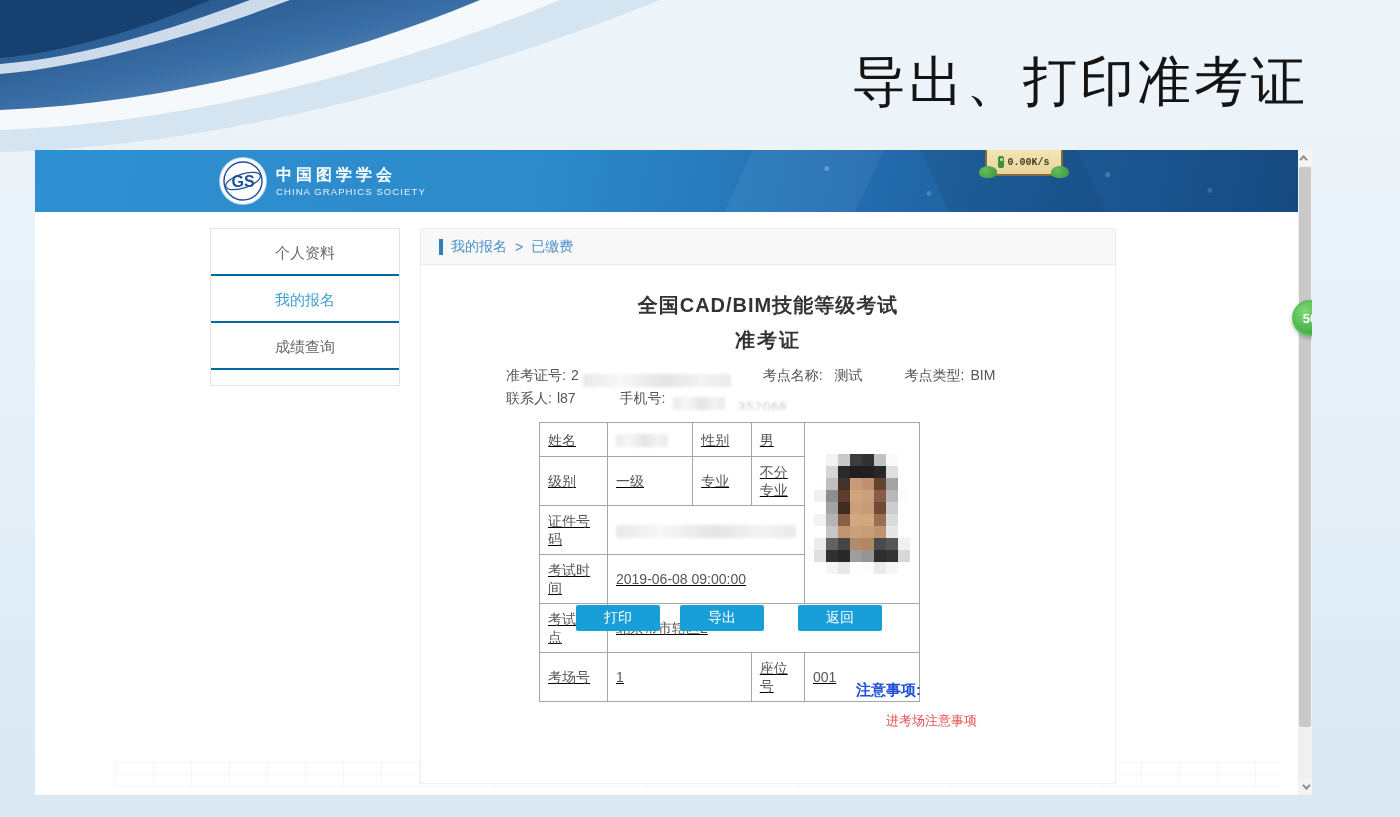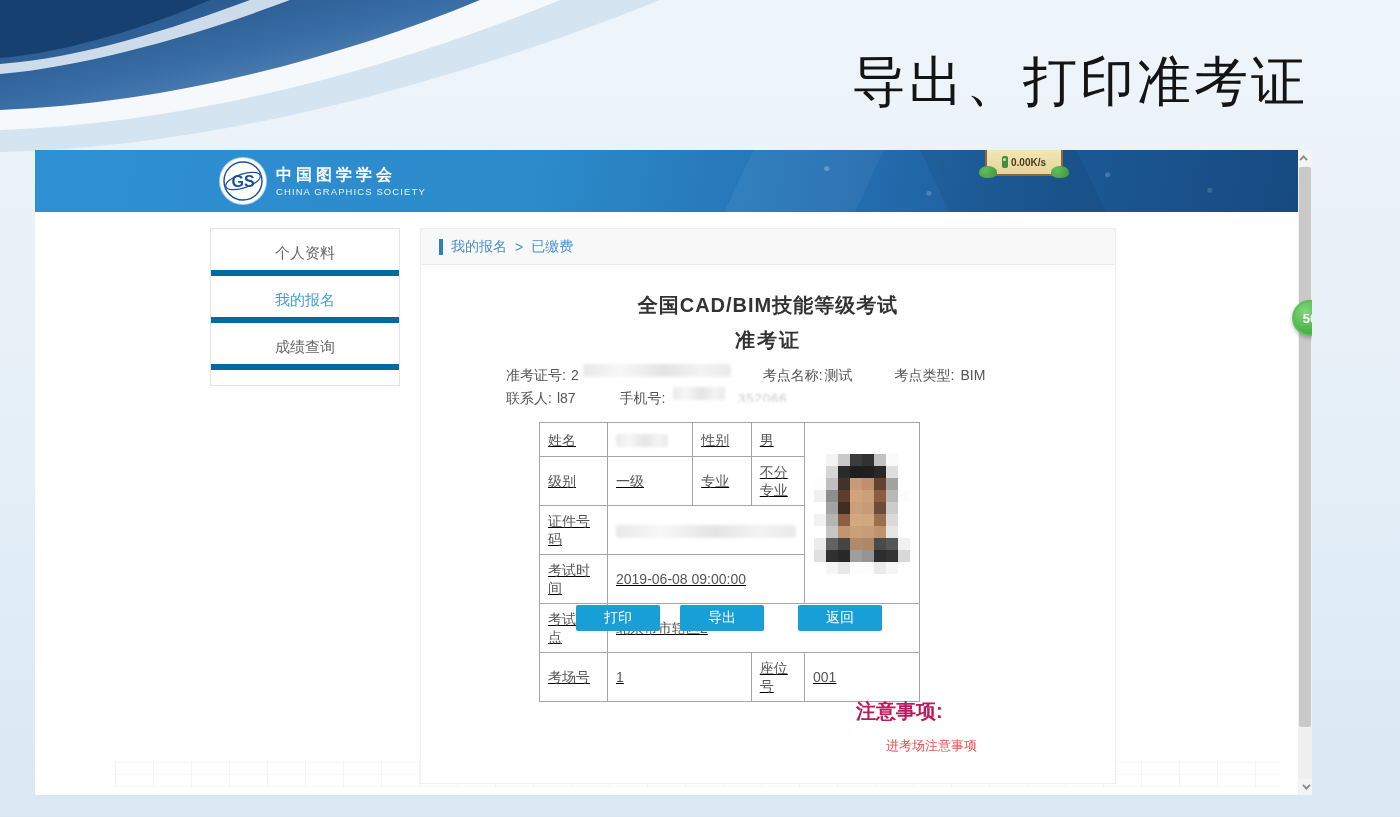--- a/index.html
+++ b/index.html
@@ -37,75 +37,75 @@
 
   .speed-widget { position:absolute; left:950px; top:0; width:78px; height:26px; z-index:3;
     background:linear-gradient(180deg,#f3e6b5,#e7d49a); border:2px solid #8a6a3c; border-top:none;
     border-radius:0 0 4px 4px; display:flex; align-items:center; justify-content:center; gap:3px; }
   .speed-widget .bush { position:absolute; bottom:-4px; width:18px; height:12px; border-radius:50% 50% 40% 40%;
     background:radial-gradient(circle at 35% 35%, #63bd5a, #3e9340); }
   .speed-widget .bush.l { left:-8px; } .speed-widget .bush.r { right:-8px; }
   .speed-widget .signal { width:6px; height:12px; background:#3f8f3c; border-radius:2px; position:relative; }
   .speed-widget .signal::after { content:""; position:absolute; left:1.5px; top:2px; width:3px; height:3px;
     border-radius:50%; background:#b9f0a8; }
-  .speed-widget .speed-text { font-size:10px; color:#4a3a1e; font-weight:bold; }
+  .speed-widget .speed-text { font-size:10px; color:#4a3a1e; font-weight:bold;font-family:Liberation Mono, monospace; }
 
   .header-right { position:absolute; right:197px; top:0; height:62px; display:flex; align-items:center;
     gap:12px; z-index:2; padding-top:10px; }
   .welcome { color:#c9cf7e; font-size:14px; }
   .phone { color:#ffffff; font-size:16px; font-weight:bold; letter-spacing:.5px; }
   .power-btn { display:flex; align-items:center; gap:5px; cursor:pointer; margin-left:16px; }
   .logout { color:#ffffff; font-size:15px; }
 
   
   .page { position:absolute; left:0; top:62px; right:0; bottom:0; z-index:2; }
 
   .ghost-table { position:absolute; left:80px; right:30px; bottom:8px; height:26px; z-index:1;
     background:
       repeating-linear-gradient(90deg, rgba(190,205,215,.18) 0 1px, transparent 1px 38px),
       repeating-linear-gradient(0deg, rgba(190,205,215,.15) 0 1px, transparent 1px 12px); }
 
   .sidebar { position:absolute; left:175px; top:16px; width:190px; height:158px; background:#fff;
     border:1px solid #e4e4e4; padding-bottom:12px; z-index:2; }
   .side-item { height:47px; line-height:47px; text-align:center; font-size:15px; color:#666;
-    border-bottom:6px solid #0369a1; cursor:pointer; }
+    border-bottom:2px solid #0369a1; cursor:pointer; }
   .side-item.active { color:#41a0d2; }
 
   .panel { position:absolute; left:385px; top:16px; width:696px; height:556px; background:#fff;
     border:1px solid #efefef; z-index:2; }
   .crumb { height:36px; background:#f8f8f8; border-bottom:1px solid #ebebeb; display:flex;
     align-items:center; padding-left:18px; gap:8px; font-size:14px; color:#4a90c8; }
   .crumb .bar { width:4px; height:16px; background:#2d7fc0; display:inline-block; }
   .crumb a { color:#4a90c8; text-decoration:none; cursor:pointer; }
 
   .t1 { text-align:center; font-size:20px; font-weight:bold; color:#333; margin-top:27px; letter-spacing:1px; }
   .t2 { text-align:center; font-size:20px; font-weight:bold; color:#333; margin-top:8px; letter-spacing:2px; }
 
   .info { margin:10px 0 0 85px; font-size:14px; color:#555; line-height:23px; }
-  .info .row { display:flex; align-items:flex-start; }
+  .info .row { display:flex; align-items:flex-end; }
   .redact { display:inline-block; height:13px; border-radius:3px; vertical-align:middle;
     background:linear-gradient(90deg,#e9e9e9,#f7f7f7 25%,#e4e4e4 55%,#f3f3f3 80%,#eaeaea);
     filter:blur(1.5px); }
   .redact.num { filter:blur(1px); height:15px; background:none; color:#c9c9c9; font-size:13px;
     letter-spacing:1px; overflow:hidden; text-align:right; }
 
   table.ticket { border-collapse:collapse; margin:12px 15px 0 118px; table-layout:fixed;text-decoration:underline; }
   table.ticket td { border:1px solid #a6a6a6; font-size:14px; color:#555; padding:6px 8px;
     vertical-align:middle; word-break:break-all; line-height:18px; }
   td.photo-cell { padding:6px 0 0 0; vertical-align:top; text-align:center; }
   .mosaic { display:grid; grid-template-columns:repeat(8,12px); grid-auto-rows:12px; margin:2px auto 0; width:96px; }
 
   .btn-row { position:absolute; left:155px; top:376px; display:flex; }
   .btn { width:84px; height:26px; background:#189fd8; color:#fff; font-size:14px; border:none;
     border-radius:2px; cursor:pointer; font-family:inherit; }
   .btn + .btn { margin-left:20px; }
   .btn:last-child { margin-left:34px; }
 
   .notice { position:absolute; left:435px; top:452px; }
-  .notice .nt { color:#be185d; font-size:20px; font-weight:bold;margin-top:17px; }
+  .notice .nt { color:#1d4ed8; font-size:15px; font-weight:bold; }
   .notice .nl { display:inline-block; margin:12px 0 0 30px; color:#e85050; font-size:13px;
     text-decoration:none; cursor:pointer; }
 
   
   .scrollbar { position:absolute; right:0; top:0; bottom:0; width:14px; background:#f0f0f0; z-index:5; }
   .sb-btn { position:absolute; left:0; width:14px; height:16px; background:#f4f4f4; display:flex;
     align-items:center; justify-content:center; cursor:pointer; }
   .sb-btn.up { top:0; } .sb-btn.down { bottom:0; }
   .chev { width:6px; height:6px; border-left:2px solid #8a8a8a; border-top:2px solid #8a8a8a; }
   .chev.up { transform:rotate(45deg) translateY(2px); }
@@ -186,21 +186,21 @@
 
         <div class="t1">全国CAD/BIM技能等级考试</div>
         <div class="t2">准考证</div>
 
         <div class="info">
           <div class="row">
             <span>准考证号:</span>
             <span style="margin-left:5px">2</span>
             <span class="redact" style="width:148px;margin-left:4px"></span>
             <span style="margin-left:32px">考点名称:</span>
-            <span style="margin-left:2px">测试</span>
+            <span style="margin-left:12px">测试</span>
             <span style="margin-left:42px">考点类型:</span>
             <span style="margin-left:6px">BIM</span>
           </div>
           <div class="row">
             <span>联系人:</span>
             <span style="margin-left:5px">l87</span>
             <span style="margin-left:44px">手机号:</span>
             <span class="redact" style="width:52px;margin-left:8px;border-radius:3px 0 0 3px"></span>
             <span class="redact num" style="width:62px">352066</span>
           </div>

